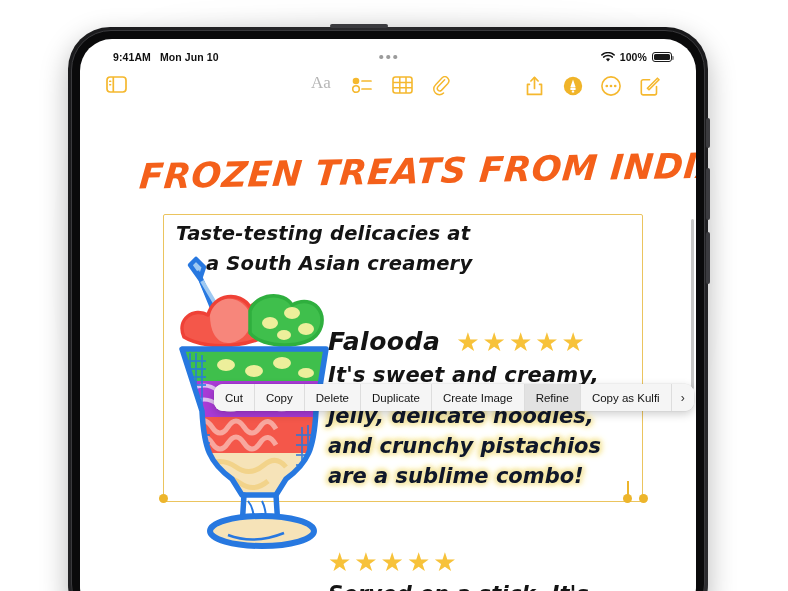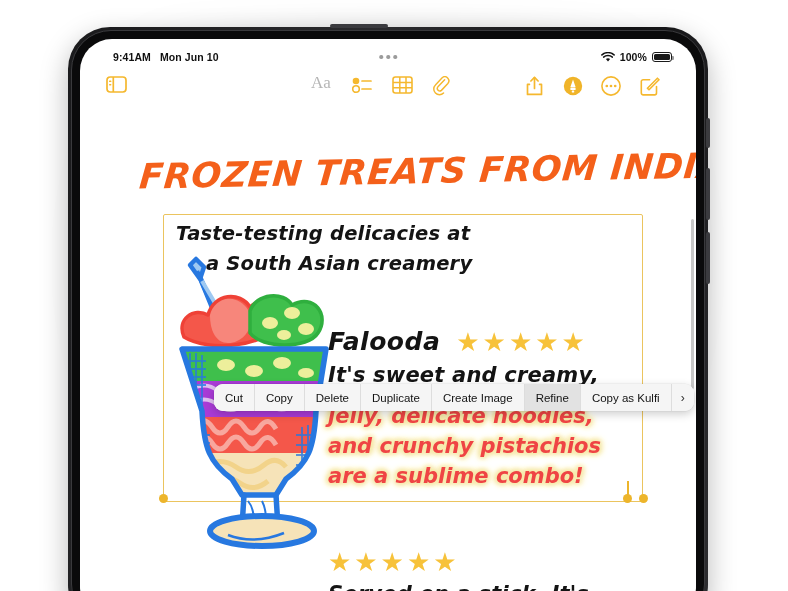--- a/index.html
+++ b/index.html
@@ -115,21 +115,21 @@
 
   .section-falooda { position: absolute; left: 248px; top: 218px; }
   .section-kulfi   { position: absolute; left: 248px; top: 440px; }
   .sec-head { display: flex; align-items: center; gap: 16px; text-align: right; }
   .sec-name { font-size: 25px; letter-spacing: .5px; }
   .stars { color: #F7C23A; font-size: 26px; letter-spacing: 3px; line-height: 1; }
   .sec-line { font-size: 21px; line-height: 30px; letter-spacing: .2px; margin-top: 4px; }
 
   .hl { position: relative; }
   .hl span {
-    color: #ef4444;
+    color: #0f172a;
     text-shadow:
       0 0 5px #F6E9A8, 0 0 5px #F6E9A8, 0 0 8px #F3E191,
       2px 0 6px #F6E9A8, -2px 0 6px #F6E9A8;
   }
   .body-hl { position: absolute; left: 248px; top: 292px; font-size: 21px; line-height: 30px; }
   .body-hl div { white-space: nowrap; }
 
   
   .illus { position: absolute; left: 86px; top: 140px; width: 190px; height: 300px; }
 

